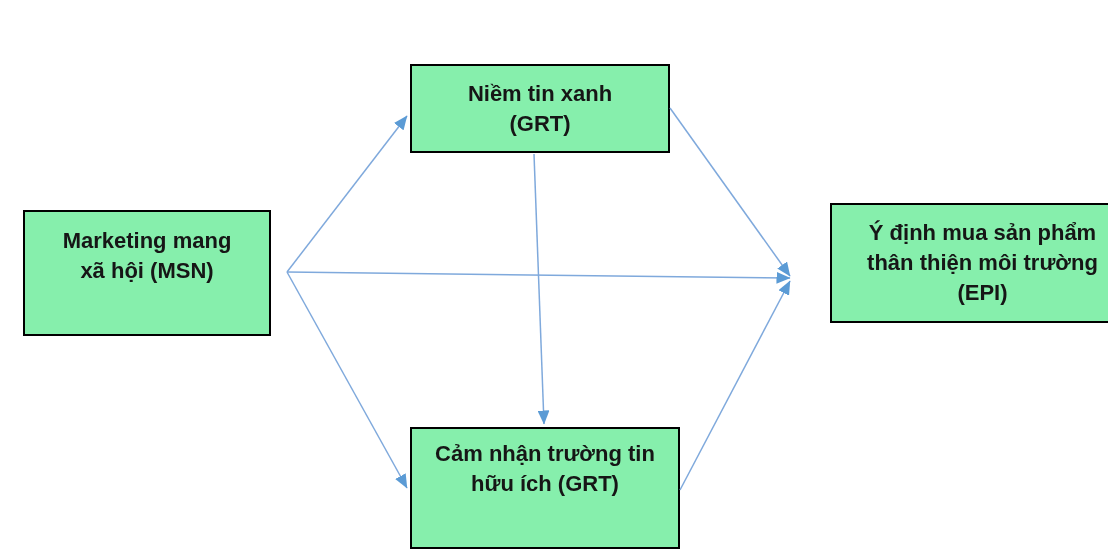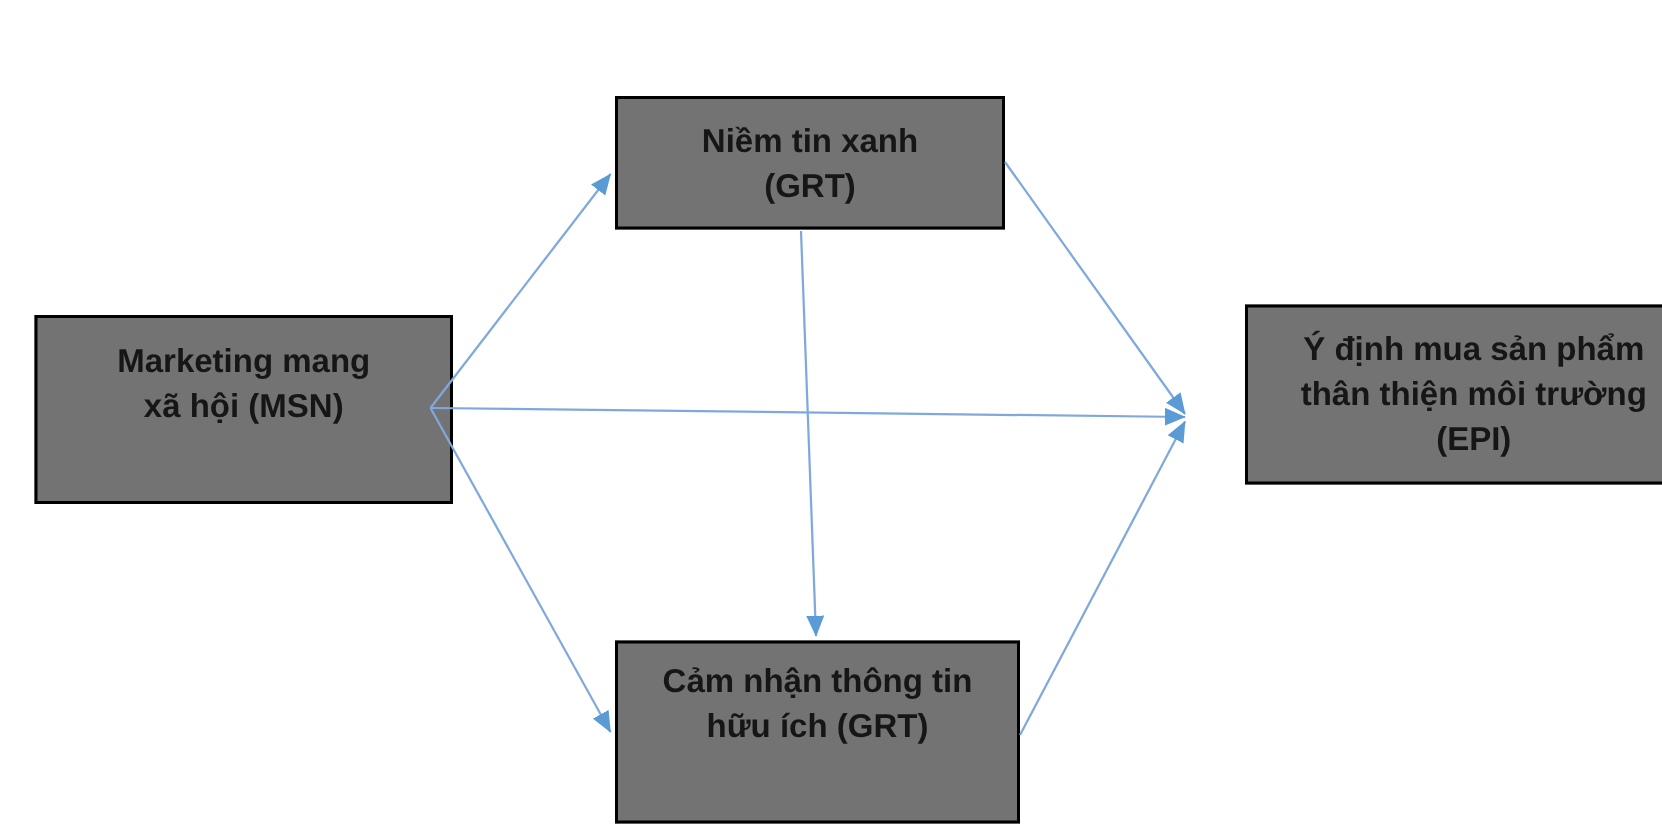--- a/index.html
+++ b/index.html
@@ -13,34 +13,34 @@
     position:relative;
     width:1108px;
     height:560px;
     background:#ffffff;
     font-family:"Liberation Sans","DejaVu Sans",sans-serif;
     overflow:hidden;
   }
   .node{
     position:absolute;
     box-sizing:border-box;
-    background:#737373;
+    background:#86efac;
     border:2px solid var(--border);
     display:flex;
     flex-direction:column;
     align-items:center;
     text-align:center;
     color:var(--text);
     font-weight:bold;
     font-size:22px;
     line-height:1.36;
     white-space:pre-line;
     z-index:1;
   }
-  .node-msn{left:23px;top:210px;width:279px;height:126px;justify-content:flex-start;padding-top:14px;}
+  .node-msn{left:23px;top:210px;width:248px;height:126px;justify-content:flex-start;padding-top:14px;}
   .node-grt{left:410px;top:64px;width:260px;height:89px;justify-content:center;}
   .node-epi{left:830px;top:203px;width:305px;height:120px;justify-content:center;}
   .node-pu{left:410px;top:427px;width:270px;height:122px;justify-content:flex-start;padding-top:10px;}
   .edges{
     position:absolute;
     left:0;top:0;
     width:1108px;height:560px;
     z-index:2;
     pointer-events:none;
   }
@@ -62,21 +62,21 @@
   <div class="node node-msn">Marketing mang
 xã hội (MSN)</div>
 
   <div class="node node-grt">Niềm tin xanh
 (GRT)</div>
 
   <div class="node node-epi">Ý định mua sản phẩm
 thân thiện môi trường
 (EPI)</div>
 
-  <div class="node node-pu">Cảm nhận thông tin
+  <div class="node node-pu">Cảm nhận trường tin
 hữu ích (GRT)</div>
 
   <svg class="edges" viewBox="0 0 1108 560" xmlns="http://www.w3.org/2000/svg">
     <defs>
       <marker id="arrowhead" markerUnits="userSpaceOnUse" markerWidth="15" markerHeight="12" refX="13.5" refY="6" orient="auto">
         <path class="arrowhead" d="M0,0 L14,6 L0,12 Z"></path>
       </marker>
     </defs>
     <g>
         <line x1="287" y1="272" x2="407" y2="116" class="edge-line" marker-end="url(#arrowhead)"></line>

